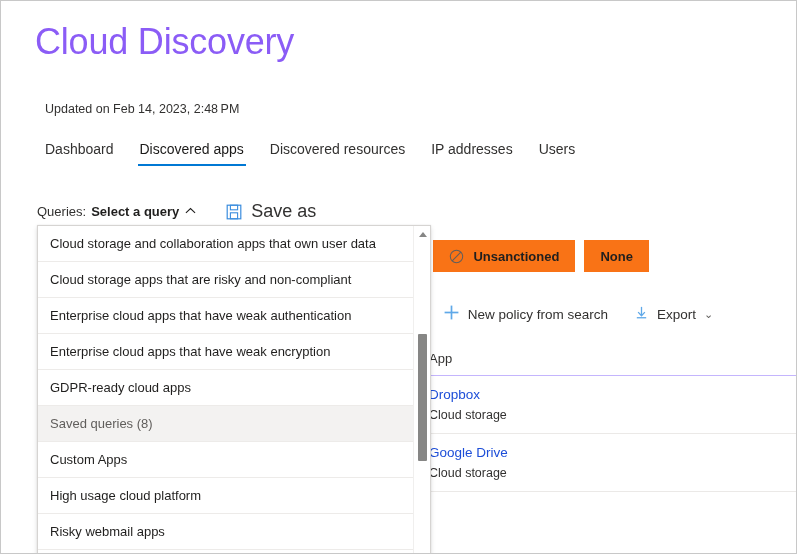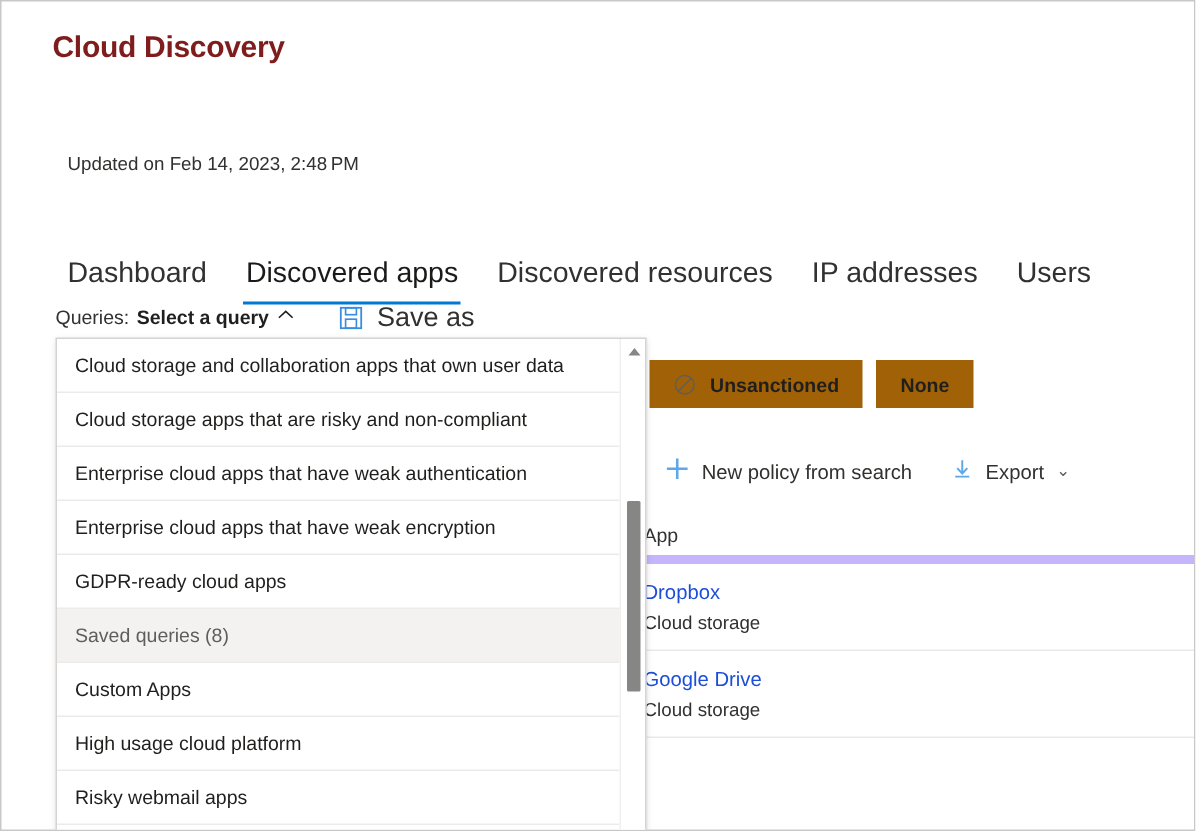--- a/index.html
+++ b/index.html
@@ -14,48 +14,47 @@
     width: 797px; height: 554px;
     background: #ffffff;
     border: 1px solid #c8c8c8;
     overflow: hidden;
   }
 
   
   .page-title {
     position: absolute;
     left: 34px; top: 20px;
-    font-size: 20px;
-    font-weight: bold;
-    color: #7f1d1d;
+    font-size: 36px;
+    font-weight: normal;
+    color: #8b5cf6;
     letter-spacing: -0.2px;
   }
   .updated {
     position: absolute;
     left: 44px; top: 101px;
     font-size: 12.5px;
     color: #323130;
   }
 
   
   .tabs {
     position: absolute;
     left: 44px; top: 140px;
     display: flex;
     align-items: flex-start;
     gap: 0px;
   }
   .tab {
     position: relative;
-    font-size: 19px;
+    font-size: 14px;
     color: #323130;
     padding: 0 13px 9px 13px;
     white-space: nowrap;
     cursor: pointer;
-    margin-top: 31px;
   }
   .tab:first-child { padding-left: 0; }
   .tab.active { color: #1b1a19; }
   .tab.active::after {
     content: "";
     position: absolute;
     left: 11px; right: 11px; bottom: 0;
     height: 2.5px;
     background: #0078d4;
   }
@@ -101,21 +100,21 @@
     position: absolute;
     left: 330px; top: 239px;
     display: flex;
     align-items: stretch;
     gap: 9px;
     height: 32px;
   }
   .pill {
     display: flex;
     align-items: center;
-    background: #a16207;
+    background: #f97316;
     font-size: 13px;
     font-weight: bold;
     color: #201f1e;
     padding: 0 16px;
     white-space: nowrap;
     cursor: pointer;
   }
   .pill.selected { background: #a19f9d; color: #201f1e; }
   .pill.plain { font-weight: normal; }
   .pill .pill-icon { margin-right: 9px; display: flex; align-items: center; }
@@ -151,21 +150,21 @@
     bottom: 4px;
     background: #ffffff;
   }
   .t-head {
     height: 34px;
     display: flex;
     align-items: center;
     padding-left: 128px;
     font-size: 13px;
     color: #323130;
-    border-bottom: 6px solid #c4b5fd;
+    border-bottom: 1px solid #c4b5fd;
   }
   .t-row {
     height: 58px;
     padding-left: 128px;
     padding-top: 9px;
     border-bottom: 1px solid #ebe9e7;
   }
   .t-app {
     font-size: 13.5px;
     font-weight: normal;

